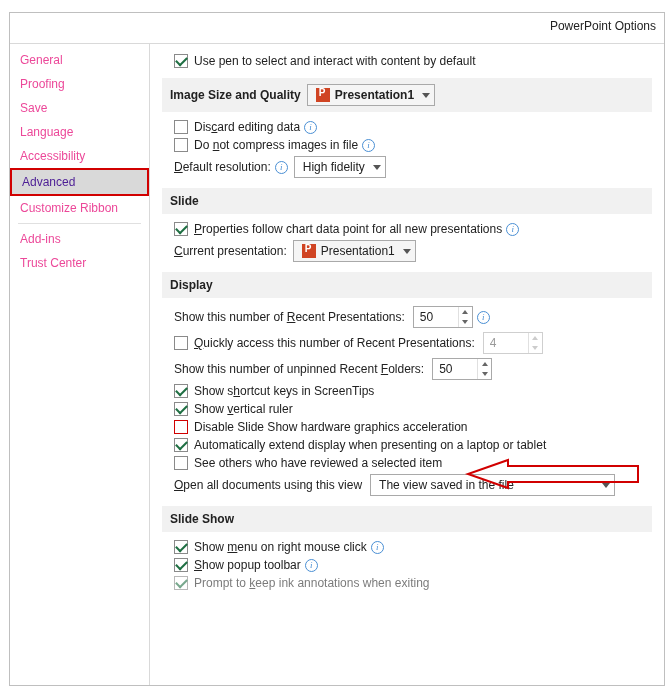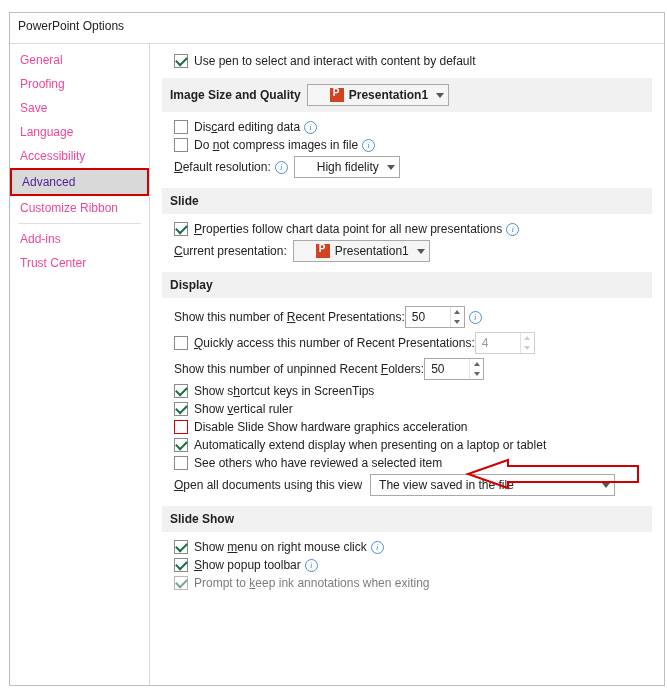--- a/index.html
+++ b/index.html
@@ -16,20 +16,21 @@
 }
 .outer {
   position: absolute;
   top: 12px; left: 9px; right: 2px; bottom: 2px;
   border: 1px solid #bfbfbf;
   background: #fff;
 }
 .titlebar {
   padding: 6px 8px 10px 8px;
   font-size: 12px;
+  text-align: right;
 }
 .body {
   display: flex;
   position: absolute;
   top: 30px; left: 0; right: 0; bottom: 0;
 }
 .sidebar {
   width: 140px;
   border-right: 1px solid #d9d9d9;
   border-top: 1px solid #d9d9d9;
@@ -86,21 +87,21 @@
 }
 .checkbox.red {
   border-color: #d10000;
 }
 .label { white-space: nowrap; }
 .dropdown {
   display: inline-flex;
   align-items: center;
   border: 1px solid #a9a9a9;
   height: 22px;
-  padding: 0 4px 0 22px;
+  padding: 0 4px 0 8px;
   margin-left: 6px;
   background: #fff;
   position: relative;
 }
 .dropdown .caret {
   margin-left: 8px;
   width: 0; height: 0;
   border-left: 4px solid transparent;
   border-right: 4px solid transparent;
   border-top: 5px solid #555;
@@ -132,20 +133,21 @@
   margin-left:4px;
   font-style: italic;
   font-family: Georgia, serif;
 }
 .spinbox {
   display:inline-flex;
   align-items:center;
   border:1px solid #a9a9a9;
   height:22px;
   width:60px;
+  margin-left:8px;
   background:#fff;
 }
 .spinbox .val{ flex:1; padding-left:6px; }
 .spinbox .arrows{
   width:14px; height:100%;
   border-left:1px solid #e0e0e0;
   display:flex; flex-direction:column;
 }
 .spinbox .arrows span{
   flex:1; display:flex; align-items:center; justify-content:center;

